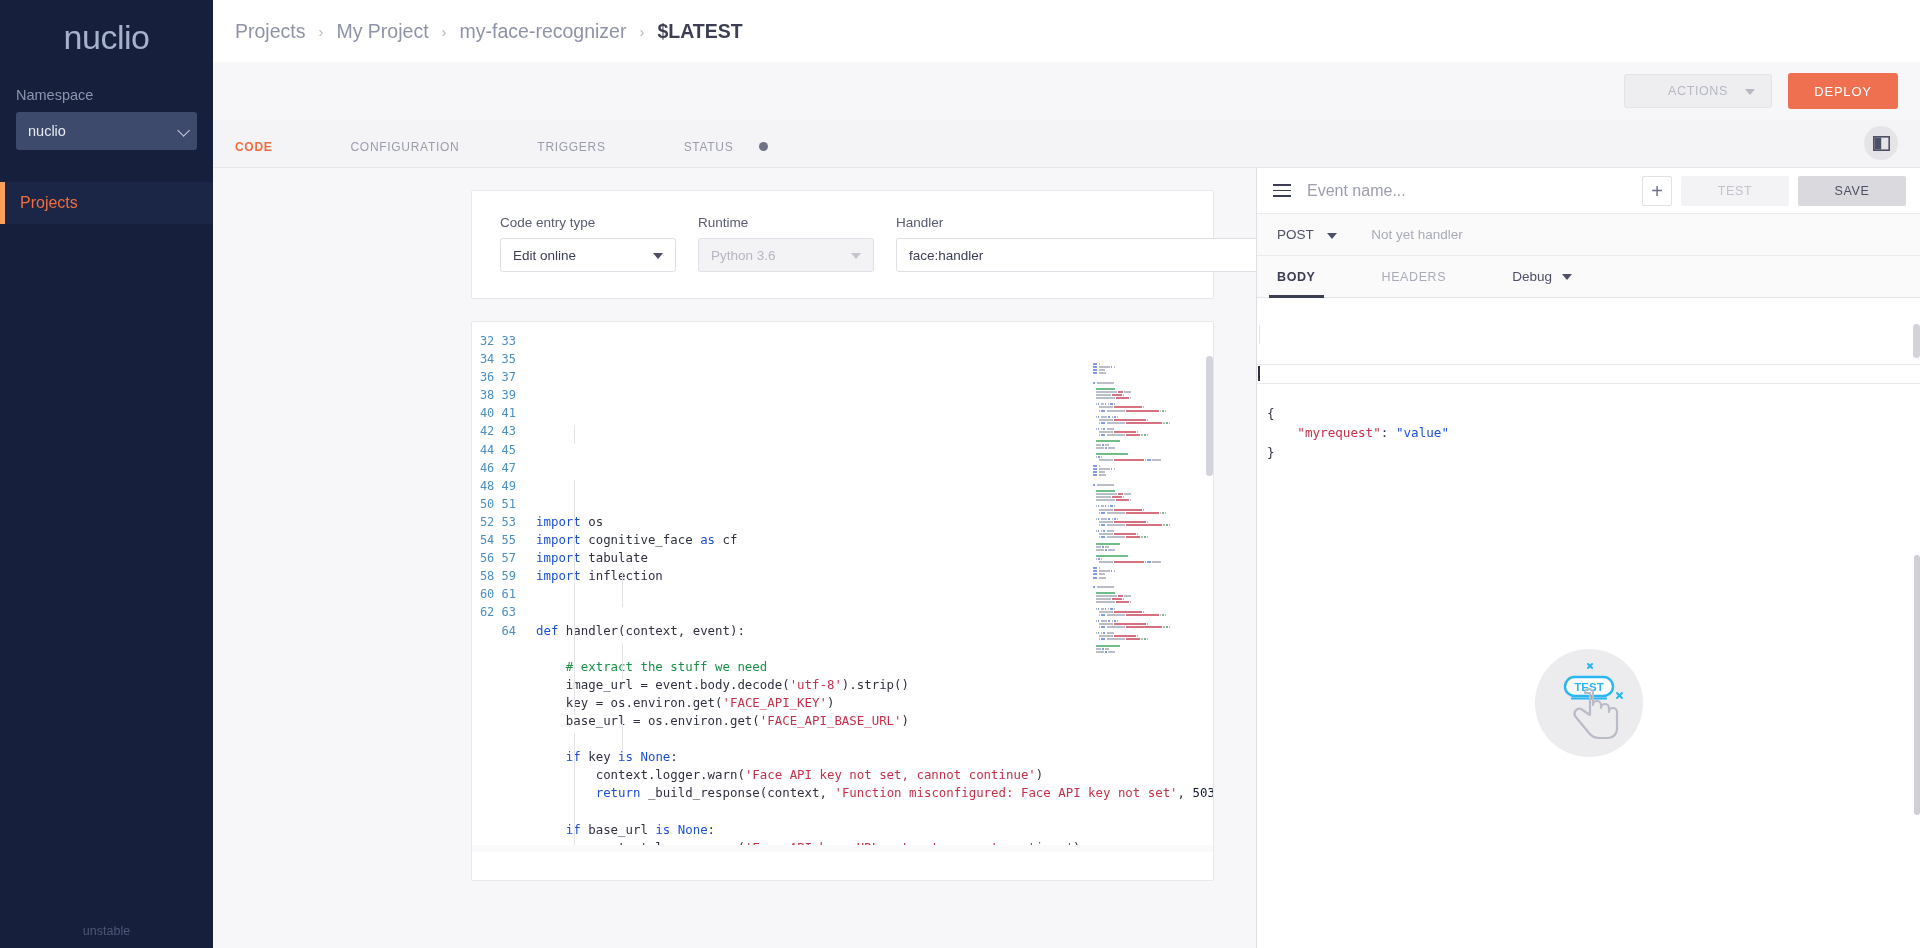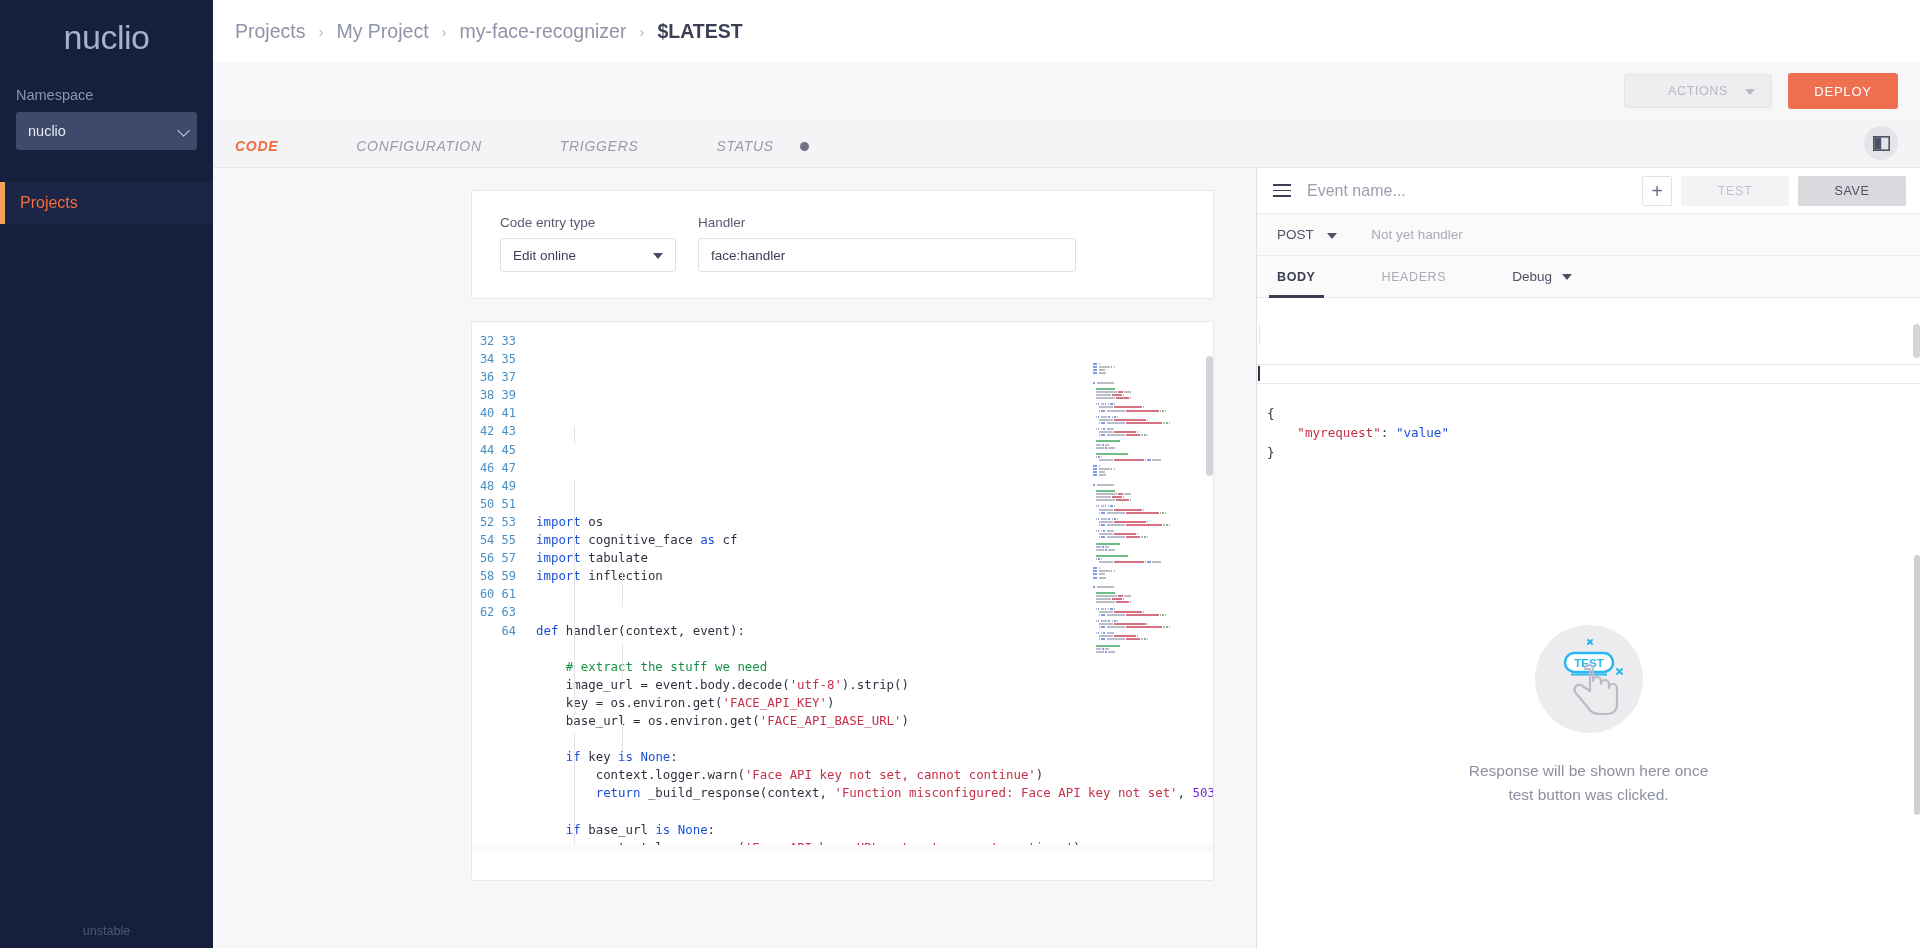--- a/index.html
+++ b/index.html
@@ -79,22 +79,22 @@
     border-radius: 3px; color: #fff; font-size: 13px; letter-spacing: .8px;
     cursor: pointer; font-family: "Liberation Sans", sans-serif;
   }
 
   .tabsrow {
     height: 48px; background: #f4f4f6; border-bottom: 1px solid #e6e6ea;
     display: flex; align-items: flex-end; padding-left: 22px;
     position: relative; flex: 0 0 48px;
   }
   .tab {
-    font-size: 14px; letter-spacing: .7px; color: #9a9cac;
-    padding: 0 0 13px 0; margin-right: 78px; cursor: pointer; position: relative; font-style: italic;
+    font-size: 12px; letter-spacing: .7px; color: #9a9cac;
+    padding: 0 0 13px 0; margin-right: 78px; cursor: pointer; position: relative;
   }
   .tab.active { color: #f26d3d; font-weight: bold; }
   .tab-dot {
     width: 9px; height: 9px; border-radius: 50%; background: #6f7285;
     align-self: flex-end; margin-bottom: 16px; margin-left: -52px;
   }
   .panel-toggle {
     position: absolute; right: 22px; top: 6px; width: 34px; height: 34px;
     border-radius: 50%; background: #e4e4e9; display: flex;
     align-items: center; justify-content: center; cursor: pointer;
@@ -138,21 +138,21 @@
     line-height: 18.1px; user-select: none; flex: 0 0 54px;
   }
   .codearea {
     flex: 1; padding: 10px 0 0 10px; font-family: "DejaVu Sans Mono", monospace;
     font-size: 12.4px; line-height: 18.1px; white-space: pre; color: #2f3140;
     overflow: hidden; position: relative;
   }
   .kw { color: #1a4fd6; }
   .st { color: #c5304a; }
   .cm { color: #179146; }
-  .nu { color: #6d28d9; }
+  .nu { color: #0f172a; }
   .indent-guide { position: absolute; width: 1px; background: #e3e3e8; }
   .minimap {
     position: absolute; right: 14px; top: 38px; width: 106px; height: 258px;
     opacity: .95;
   }
   .mm-row { height: 2px; margin-bottom: 1.1px; border-radius: 1px; }
   .ed-scroll-x {
     position: absolute; left: 0; right: 0; bottom: 0; height: 7px; background: #fafafb;
   }
   .ed-scroll-y {
@@ -319,20 +319,27 @@
     <div class="workarea">
 
       <div class="codecol">
         <div class="codecol-inner">
 
           <div class="card fieldcard">
             <div>
               <label class="field-lbl">Code entry type</label>
               <div class="sel">
                 <span>Edit online</span>
+                <span class="tri-down"></span>
+              </div>
+            </div>
+            <div>
+              <label class="field-lbl">Runtime</label>
+              <div class="sel disabled">
+                <span>Python 3.6</span>
                 <span class="tri-down"></span>
               </div>
             </div>
             <div>
               <label class="field-lbl">Handler</label>
               <div class="inp">
                 <span>face:handler</span>
               </div>
             </div>
           </div>
@@ -859,24 +866,20 @@
                 <line x1="53" y1="15" x2="57" y2="19"></line>
                   <line x1="57" y1="15" x2="53" y2="19"></line>
                 <line x1="82" y1="44" x2="87" y2="49"></line>
                   <line x1="87" y1="44" x2="82" y2="49"></line>
               </g>
               <g fill="none" stroke="#b9bcc6" stroke-width="2.2" stroke-linejoin="round" stroke-linecap="round">
                 <path d="M55 44 v22 l-9 -6 a5 5 0 0 0 -6 7 l14 17 a13 13 0 0 0 10 5 h9 a9 9 0 0 0 9 -9 v-17 a4 4 0 0 0 -8 0 v-4 a4 4 0 0 0 -8 0 v-3 a4 4 0 0 0 -8 0 v-12 a4 4 0 0 0 -8 0 z"></path>
               </g>
             </svg>
           </div>
-          <div class="resp-text">
-            <div>Response will be shown here once</div>
-            <div>test button was clicked.</div>
-          </div>
         </div>
 
       </div>
     </div>
   </div>
 
   <div class="side-scroll"></div>
 </div>
 
 </body></html>

